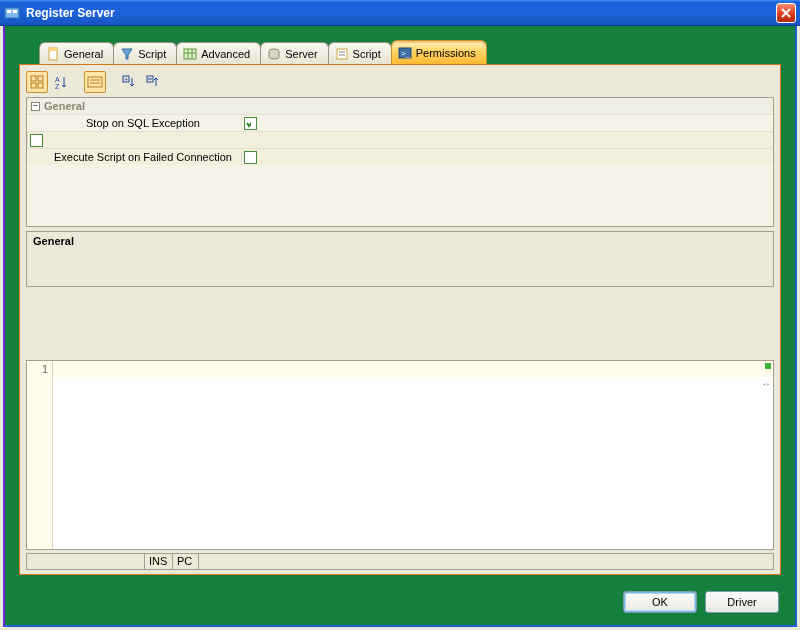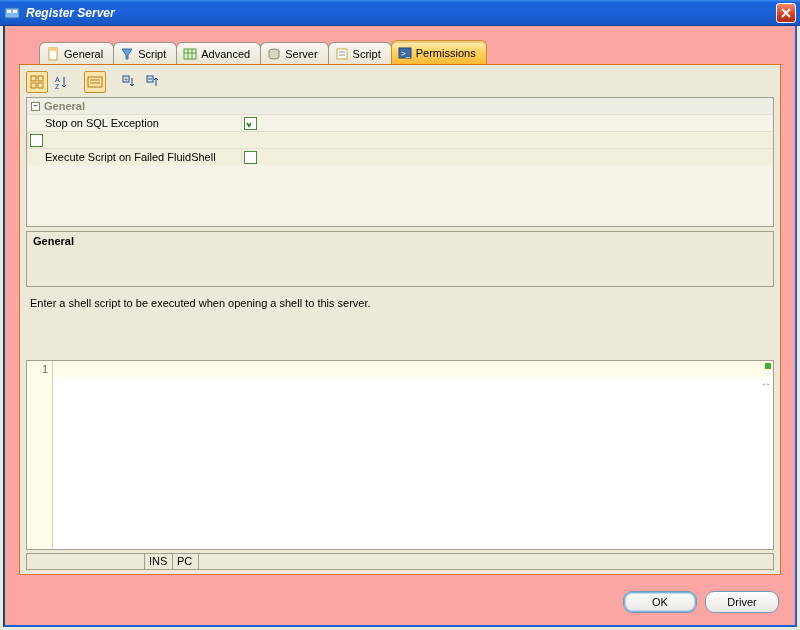--- a/index.html
+++ b/index.html
@@ -15,42 +15,41 @@
   .titlebar {
     height: 26px;
     background: linear-gradient(to bottom,#3b8ef0 0%,#1b62d8 10%,#1b62d8 50%,#1756c1 100%);
     display: flex;
     align-items: center;
     padding: 0 4px;
     color: #fff;
     font-weight: bold;
     font-size: 12px;
     border-bottom: 1px solid #0a3a8a;
-    font-style: italic;
   }
   .title-icon {
     width: 16px; height:16px;
     margin-right:6px;
     display:inline-flex; align-items:center; justify-content:center;
   }
   .title-text { flex:1; }
   .close-btn {
     width: 20px; height:20px;
     background: linear-gradient(to bottom,#f68b72,#d83b17 60%,#ae2b10);
     border:1px solid #fff;
     border-radius:3px;
     display:flex; align-items:center; justify-content:center;
     color:#fff; font-weight:bold; font-size:12px;
     cursor:pointer;
   }
   .client {
     position:absolute;
     top:26px; left:3px; right:3px; bottom:3px;
-    background:#fca5a5;
-    border-left:2px solid #0c4a6e;
+    background:#15803d;
+    border-left:2px solid #6d28d9;
     border-right:2px solid #1b62d8;
     border-bottom:2px solid #1b62d8;
   }
   .tabs-row {
     display:flex;
     align-items:flex-end;
     padding: 12px 0 0 34px;
     height: 38px;
     gap:0;
   }
@@ -124,20 +123,21 @@
   .pg-row {
     display:flex; align-items:center;
     height:17px;
     border-top:1px solid #e3e0d1;
   }
   .pg-row.alt { background:#f2efdc; }
   .pg-label {
     width:214px;
     padding-left:18px;
     color:#000;
+    text-align:center;
   }
   .pg-val {
     flex:0 0 auto;
     width:24px;
     display:flex;align-items:center;justify-content:flex-start;
     border-left:1px solid #e3e0d1;
     height:100%;
     padding-left:2px;
   }
   .cb {
@@ -211,21 +211,21 @@
   .status-cell.w2{width:28px}
   .status-cell.w3{width:26px}
   .footer {
     position:absolute;
     right:16px; bottom:12px;
     display:flex; gap:8px;
   }
   .dlg-btn {
     width:74px; height:22px;
     border:1px solid #7a98af;
-    border-radius:9px;
+    border-radius:3px;
     background:linear-gradient(to bottom,#fdfdfd,#e8e8e2);
     font-size:11px;
     cursor:pointer;
     display:flex;align-items:center;justify-content:center;
   }
   .dlg-btn.default {
     box-shadow:0 0 0 1px #7eb4e1 inset, 0 0 0 2px #bcd7ef inset;
   }
 </style>
 </head>
@@ -365,32 +365,31 @@
               </svg>
             </span>
           </div>
       </div>
       <div class="pg-row alt">
         <div class="pg-val">
             <span class="cb"></span>
           </div>
       </div>
       <div class="pg-row alt">
-        <div class="pg-label">Execute Script on Failed FluidShell</div>
+        <div class="pg-label">Execute Script on Failed Connection</div>
         <div class="pg-val">
             <span class="cb"></span>
           </div>
       </div>
     </div>
 
     <div class="desc-box">
       <span>General</span>
     </div>
 
-    <div class="hint">Enter a shell script to be executed when opening a shell to this server.</div>
 
     <div class="editor-wrap">
       <div class="gutter">
         <div>1</div>
       </div>
       <div class="code-area">
         <div class="code-line1"></div>
         <div class="right-margin-dot"></div>
         <div class="right-arrow">↔</div>
       </div>

